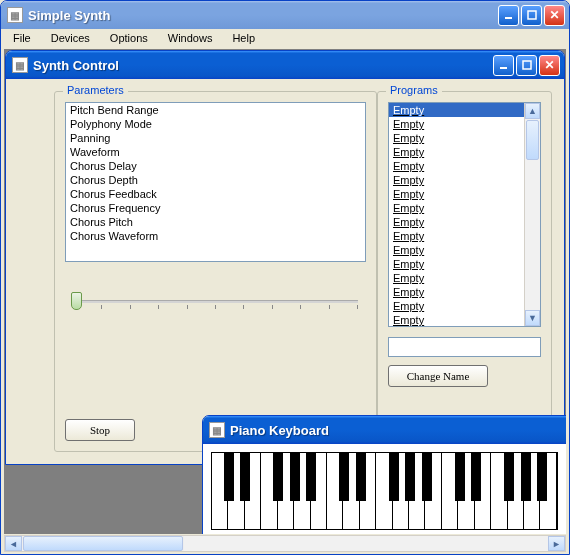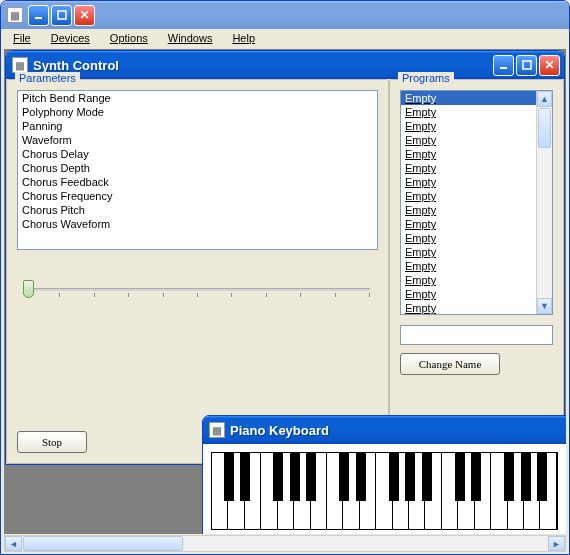--- a/index.html
+++ b/index.html
@@ -61,21 +61,21 @@
 .titlebar .btn.blue { background: linear-gradient(to bottom,#5aa0ff,#1160cc); }
 .titlebar .btn.red { background: linear-gradient(to bottom,#f88,#d43214); }
 .menubar {
   background: #ece9d8;
   padding: 3px 6px;
   display: flex;
   gap: 14px;
   color: #000;
   font-size: 11px;
 }
-.menubar span { text-decoration: underline; display: inline-block; padding-left: 6px; }
+.menubar span { display: inline-block; padding-left: 6px; }
 .menubar .menuitem { cursor: default; }
 .mdi-area {
   background: #7f7f7f;
   position: absolute;
   left: 3px; right: 3px;
   top: 48px; bottom: 20px;
   overflow: hidden;
 }
 .hscroll {
   position: absolute;
@@ -98,24 +98,25 @@
   flex: 0 0 160px;
   margin: 0 1px;
   background: linear-gradient(to bottom,#e7f1fd,#c0dafc);
   border: 1px solid #b4c6e7;
   border-radius: 2px;
 }
 .hscroll .track { flex: 1; background: #f1f1f1; }
 
 
 .inner-body {
-  padding: 0;
+  padding: 12px;
   display: flex;
   gap: 0;
   height: calc(100% - 28px);
+  margin-left: 36px;
 }
 .groupbox {
   border: 1px solid #c0c0b0;
   border-radius: 3px;
   padding: 10px 10px 10px 10px;
   position: relative;
   background: #ece9d8;
 }
 .groupbox .legend {
   position: absolute;
@@ -219,20 +220,21 @@
   background: #000;
   top: 0;
 }
 </style>
 </head>
 <body>
 
 <div class="window" style="left:0;top:0;width:570px;height:555px;">
   <div class="titlebar inactive">
     <div class="appicon">▦</div>
+    <div class="title">Simple Synth</div>
     <div class="btns">
       <div class="btn blue">
           <svg width="10" height="10">
             <rect x="1" y="7" width="7" height="2" fill="#fff"></rect>
           </svg>
         </div>
       <div class="btn blue">
           <svg width="10" height="10">
             <rect x="1" y="1" width="8" height="8" fill="none" stroke="#fff" stroke-width="1.5"></rect>
           </svg>

